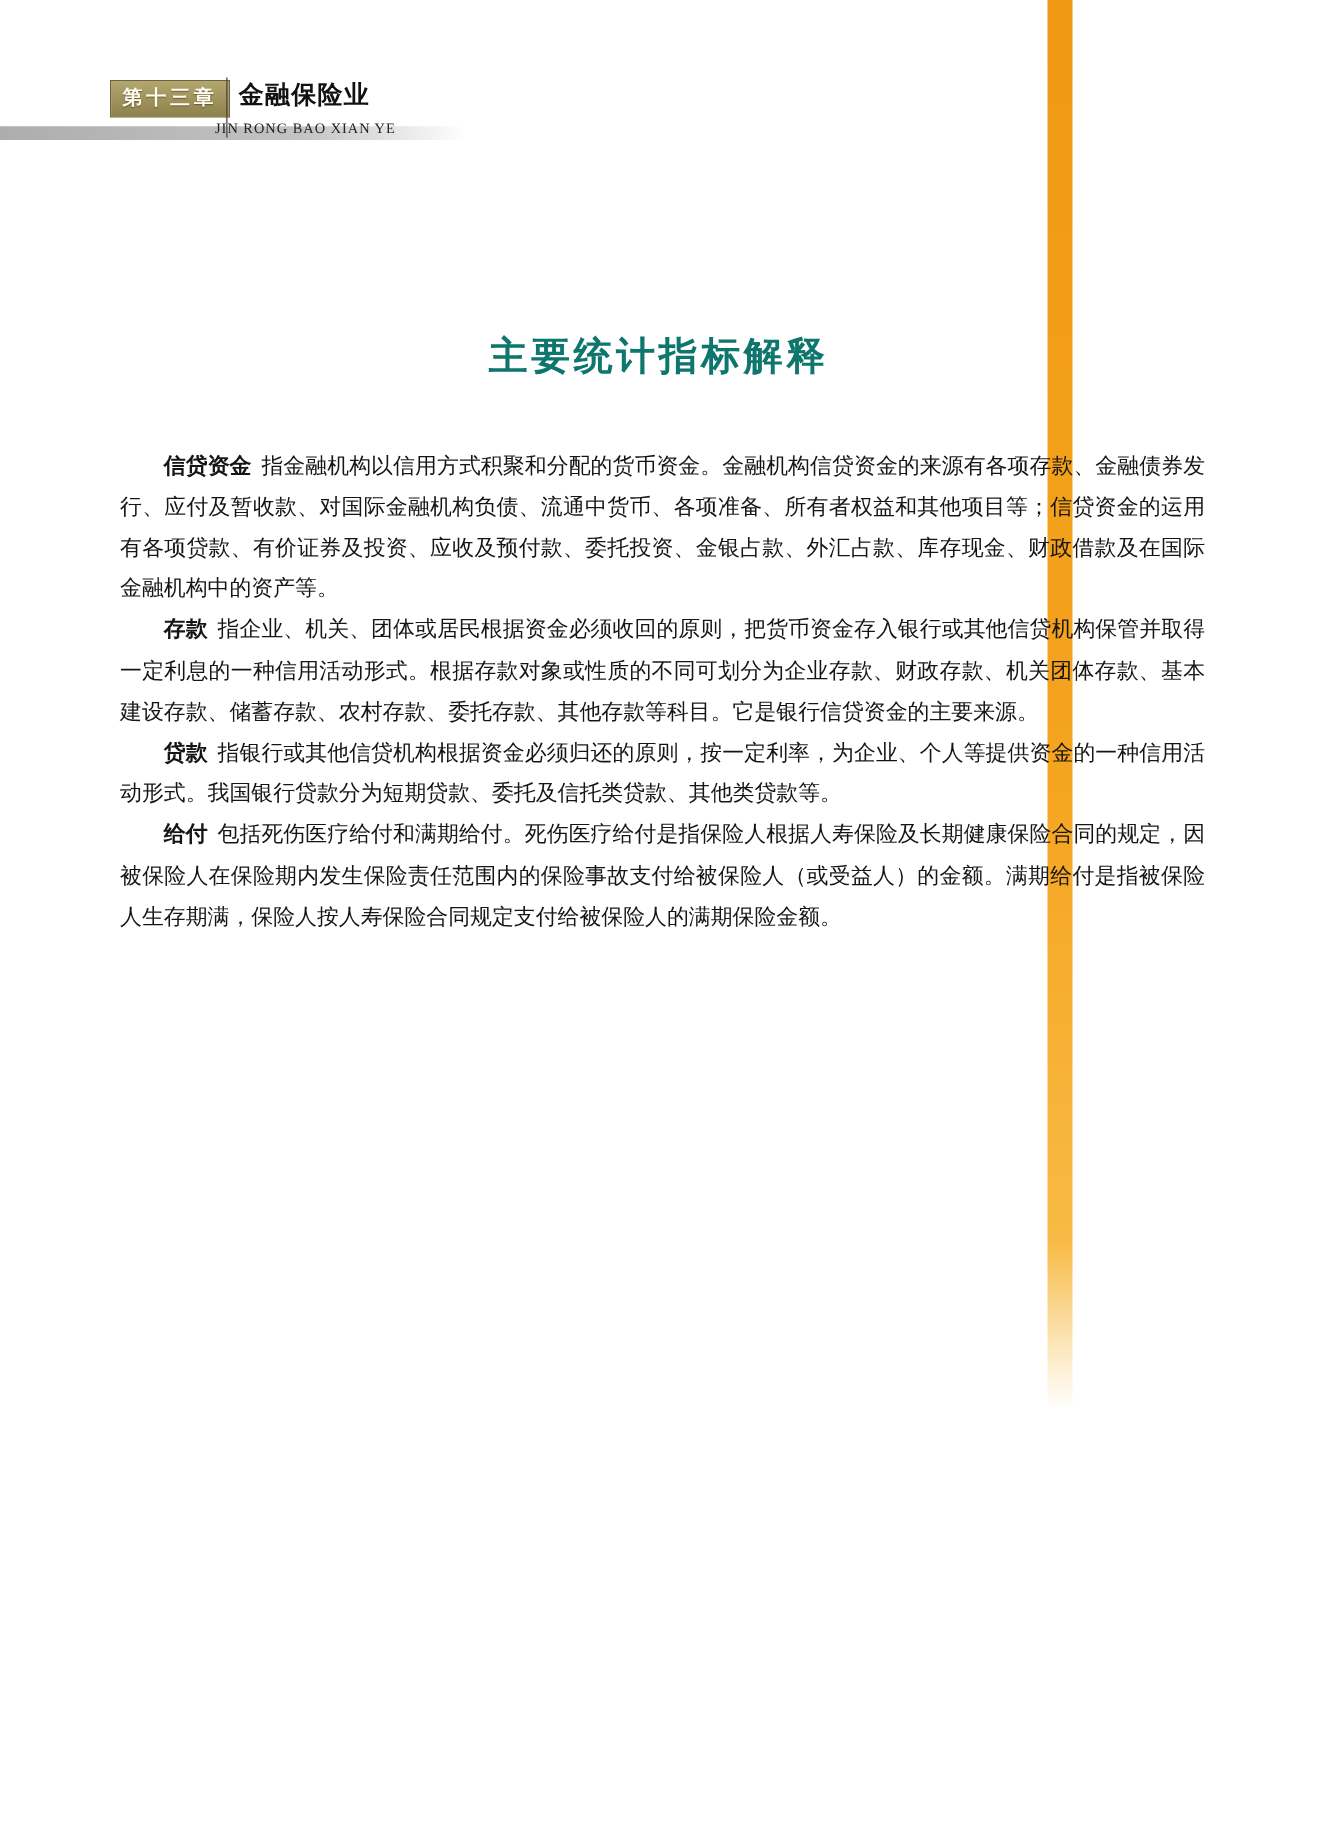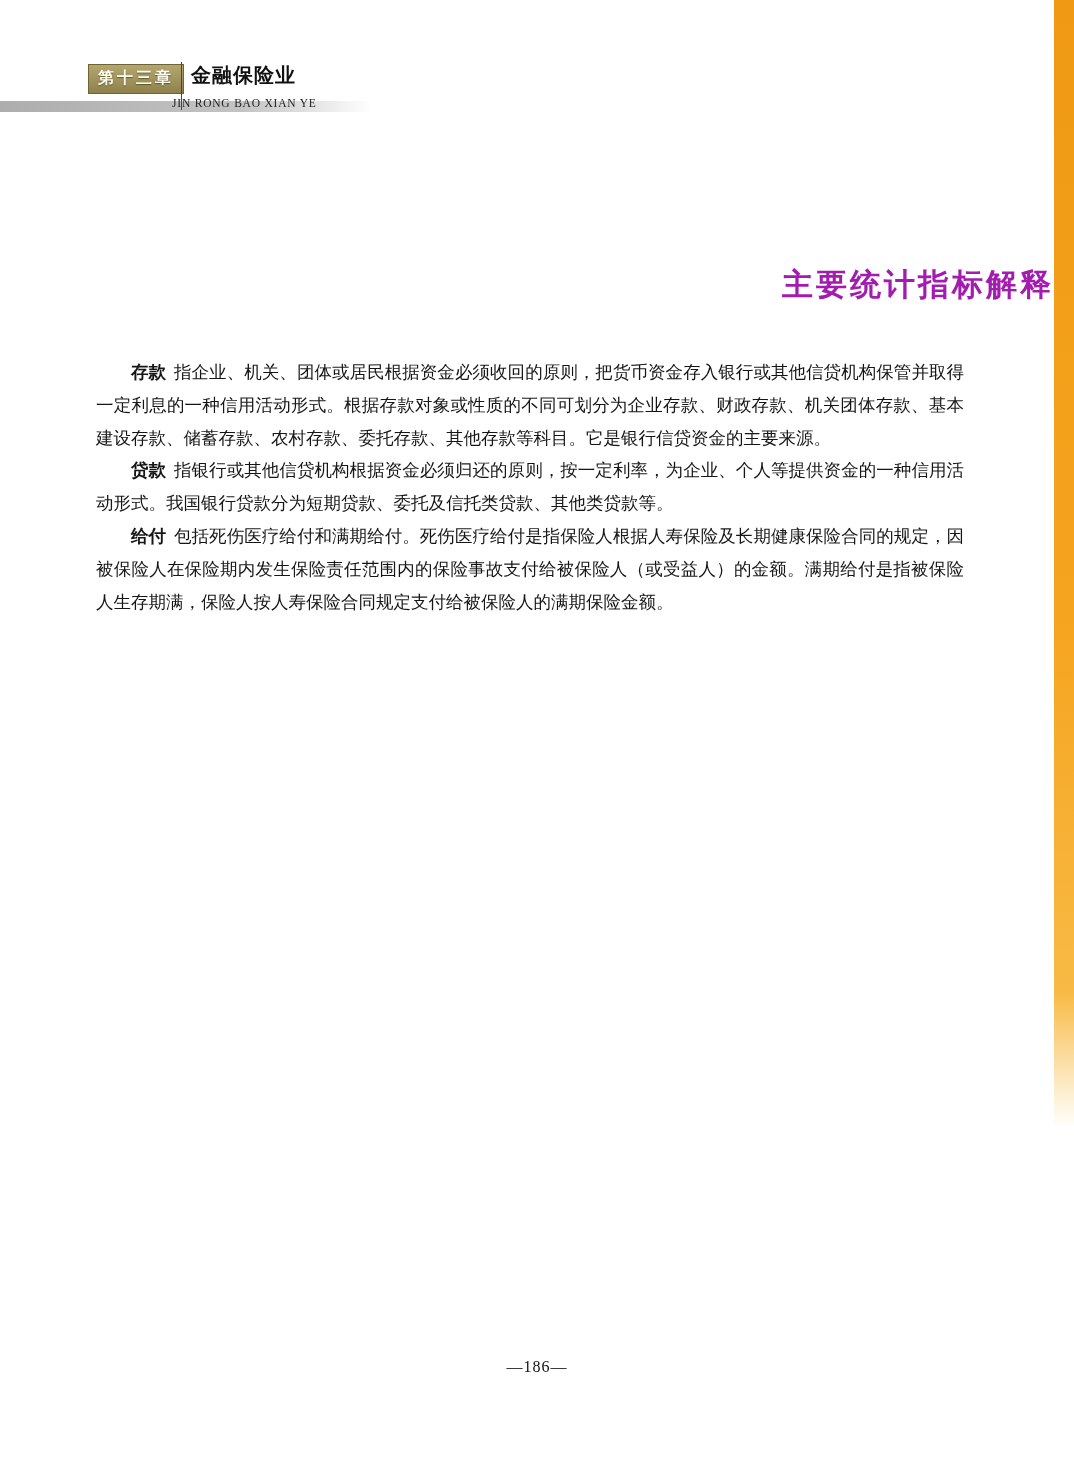--- a/index.html
+++ b/index.html
@@ -4,21 +4,21 @@
 <style>
   * { margin: 0; padding: 0; box-sizing: border-box; }
   html, body { background: #ffffff; }
   body {
     width: 1074px; height: 1458px;
     position: relative;
     font-family: "Liberation Serif", serif;
     color: #151515;
     overflow: hidden;
   }
-  .page { position: relative; width: 1074px; height: 1458px; background: #fff; }
+  .page { position: relative; width: 858px; height: 1458px; background: #fff; }
 
   
   .right-accent {
     position: absolute; top: 0; right: 0;
     width: 20px; height: 1128px;
     background: linear-gradient(180deg,
       var(--accent-bar-top, #EF9914) 0%,
       #F5A41F 55%,
       var(--accent-bar-bottom, #F8BA45) 88%,
       #FDEFD2 97%,
@@ -57,23 +57,23 @@
     position: absolute; top: 97px; left: 172px;
     font-family: "Liberation Serif", serif;
     font-size: 11.5px; color: #222;
     letter-spacing: 0.8px; white-space: nowrap;
     z-index: 2;
   }
 
   
   .main-title {
     position: absolute; top: 264px; left: 0;
-    width: 1054px; text-align: right;
+    width: 1054px; text-align: center;
     font-family: "Liberation Sans", sans-serif;
-    font-size: 31px; font-weight: 700; color: #a21caf;
+    font-size: 31px; font-weight: 700; color: #0f766e;
     letter-spacing: 3px;
   }
 
   
   .body-text {
     position: absolute; top: 356px; left: 96px;
     width: 868px;
     font-size: 17.5px; line-height: 32.8px;
     text-align: justify;
   }
@@ -104,20 +104,20 @@
       <span>第十三章</span>
     </div>
     <div class="header-divider"></div>
     <div class="section-title">金融保险业</div>
     <div class="section-subtitle">JIN RONG BAO XIAN YE</div>
   </div>
 
   <h1 class="main-title">主要统计指标解释</h1>
 
   <main class="body-text" id="paragraphs">
+      <p><span class="term">信贷资金</span><span>指金融机构以信用方式积聚和分配的货币资金。金融机构信贷资金的来源有各项存款、金融债券发行、应付及暂收款、对国际金融机构负债、流通中货币、各项准备、所有者权益和其他项目等；信贷资金的运用有各项贷款、有价证券及投资、应收及预付款、委托投资、金银占款、外汇占款、库存现金、财政借款及在国际金融机构中的资产等。</span></p>
       <p><span class="term">存款</span><span>指企业、机关、团体或居民根据资金必须收回的原则，把货币资金存入银行或其他信贷机构保管并取得一定利息的一种信用活动形式。根据存款对象或性质的不同可划分为企业存款、财政存款、机关团体存款、基本建设存款、储蓄存款、农村存款、委托存款、其他存款等科目。它是银行信贷资金的主要来源。</span></p>
       <p><span class="term">贷款</span><span>指银行或其他信贷机构根据资金必须归还的原则，按一定利率，为企业、个人等提供资金的一种信用活动形式。我国银行贷款分为短期贷款、委托及信托类贷款、其他类贷款等。</span></p>
       <p><span class="term">给付</span><span>包括死伤医疗给付和满期给付。死伤医疗给付是指保险人根据人寿保险及长期健康保险合同的规定，因被保险人在保险期内发生保险责任范围内的保险事故支付给被保险人（或受益人）的金额。满期给付是指被保险人生存期满，保险人按人寿保险合同规定支付给被保险人的满期保险金额。</span></p>
     </main>
 
-  <div class="page-number">—186—</div>
 
 </div>
 
 </body></html>

